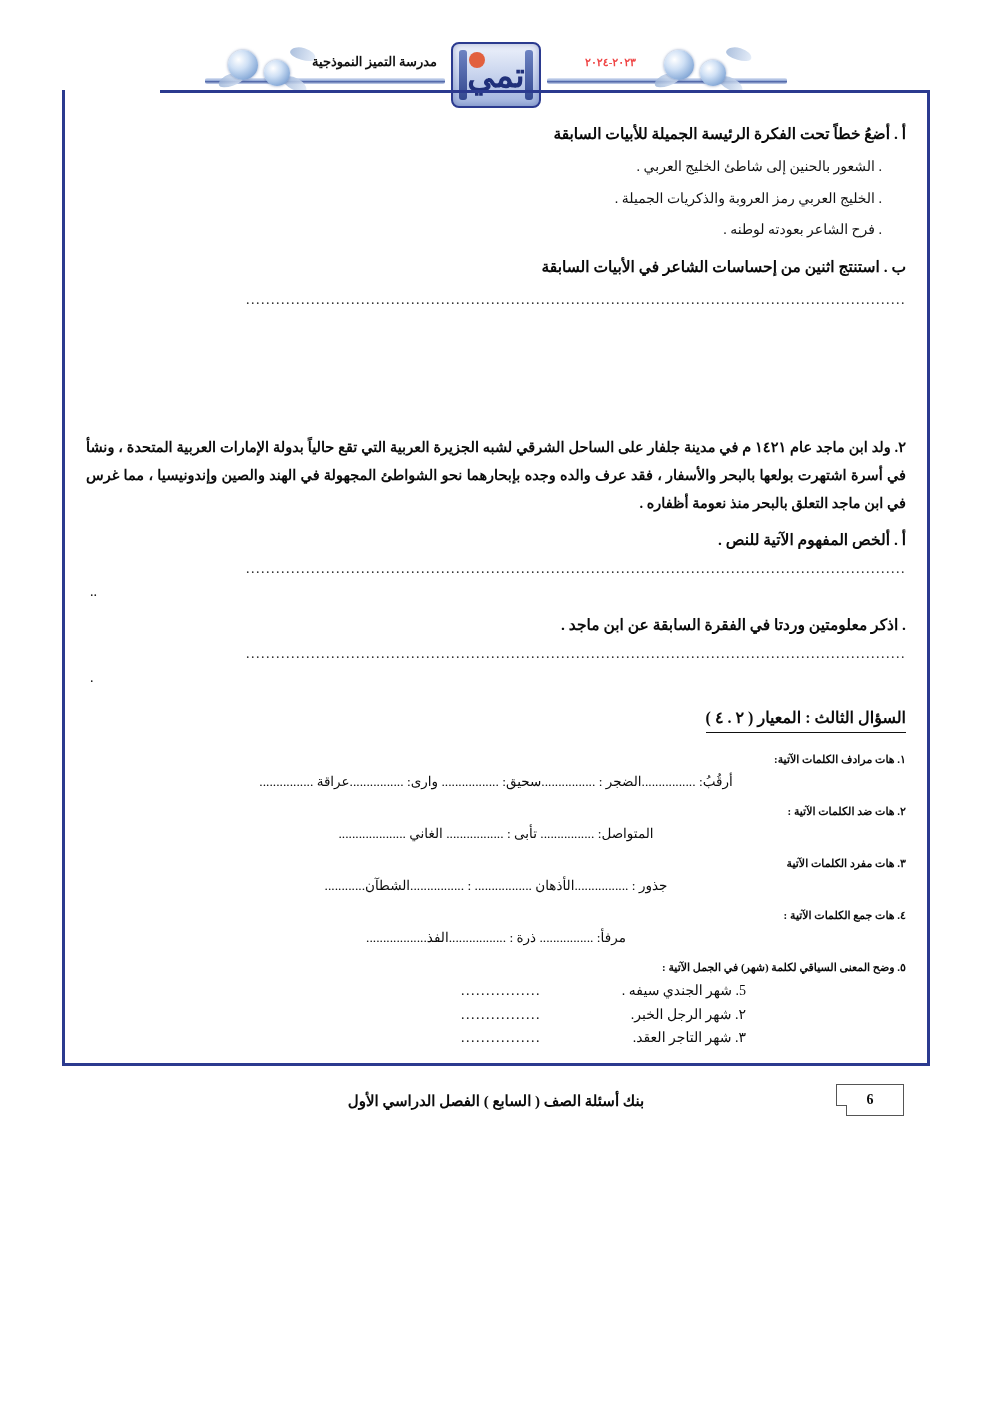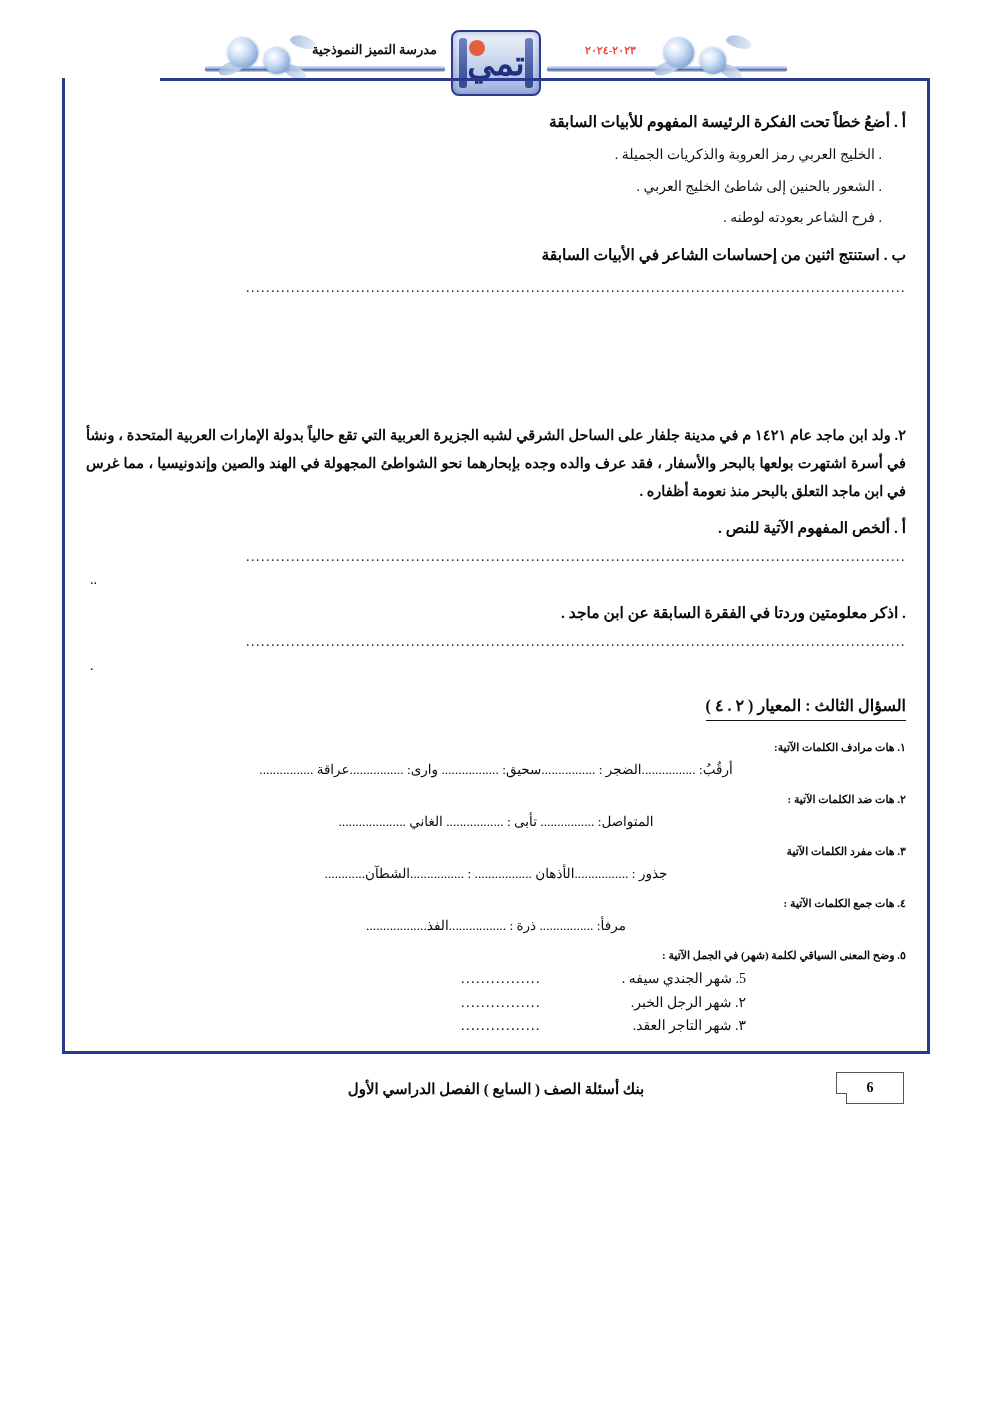--- a/index.html
+++ b/index.html
@@ -8,21 +8,21 @@
     background: #ffffff;
   }
   body {
     font-family: "Liberation Serif", "DejaVu Serif", serif;
     color: #0b0b0b;
   }
   .page {
     position: relative;
     width: 992px;
     height: 1136px;
-    margin: 0 auto;
+    margin: 12px auto;
     background: #ffffff;
     overflow: hidden;
   }
 
   
   .header {
     position: absolute;
     top: 20px;
     right: 0;
     left: 0;
@@ -334,24 +334,24 @@
       </div>
     </div>
   </div>
 
   <div class="frame-top"></div>
   <div class="frame"></div>
   <div class="frame-bottom"></div>
 
   <div class="content">
 
-    <div class="q-head">أ . أضعُ خطاً تحت الفكرة الرئيسة المفهوم للأبيات السابقة</div>
-
+    <div class="q-head">أ . أضعُ خطاً تحت الفكرة الرئيسة الجميلة للأبيات السابقة</div>
+
+    <div class="choice">. الشعور بالحنين إلى شاطئ الخليج العربي .</div>
     <div class="choice">. الخليج العربي رمز العروبة والذكريات الجميلة .</div>
-    <div class="choice">. الشعور بالحنين إلى شاطئ الخليج العربي .</div>
     <div class="choice">. فرح الشاعر بعودته لوطنه .</div>
 
     <div class="q-head" style="margin-top:14px;">ب . استنتج اثنين من إحساسات الشاعر في الأبيات السابقة</div>
     <div class="dots-line">....................................................................................................................................</div>
 
     <div class="gap-lg"></div>
     <div class="gap-md"></div>
 
     <div class="para">٢. ولد ابن ماجد عام ١٤٢١ م في مدينة جلفار على الساحل الشرقي لشبه الجزيرة العربية التي تقع حالياً بدولة الإمارات العربية المتحدة ، ونشأ في أسرة اشتهرت بولعها بالبحر والأسفار ، فقد عرف والده وجده بإبحارهما نحو الشواطئ المجهولة في الهند والصين وإندونيسيا ، مما غرس في ابن ماجد التعلق بالبحر منذ نعومة أظفاره .</div>
 

